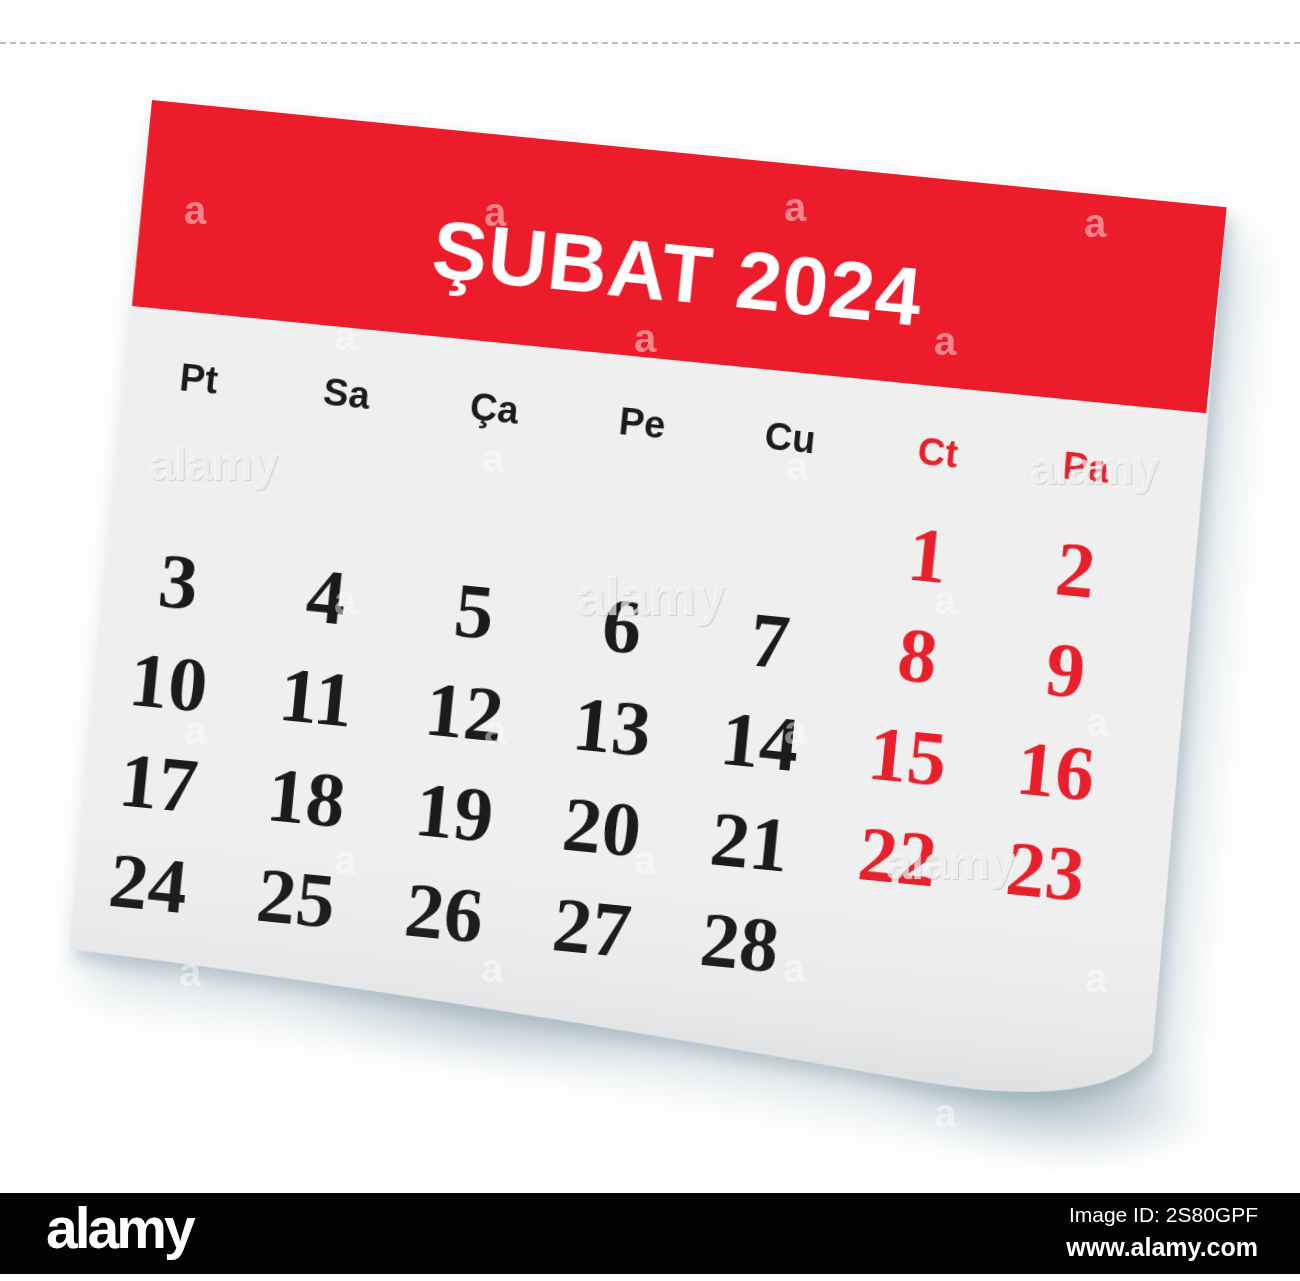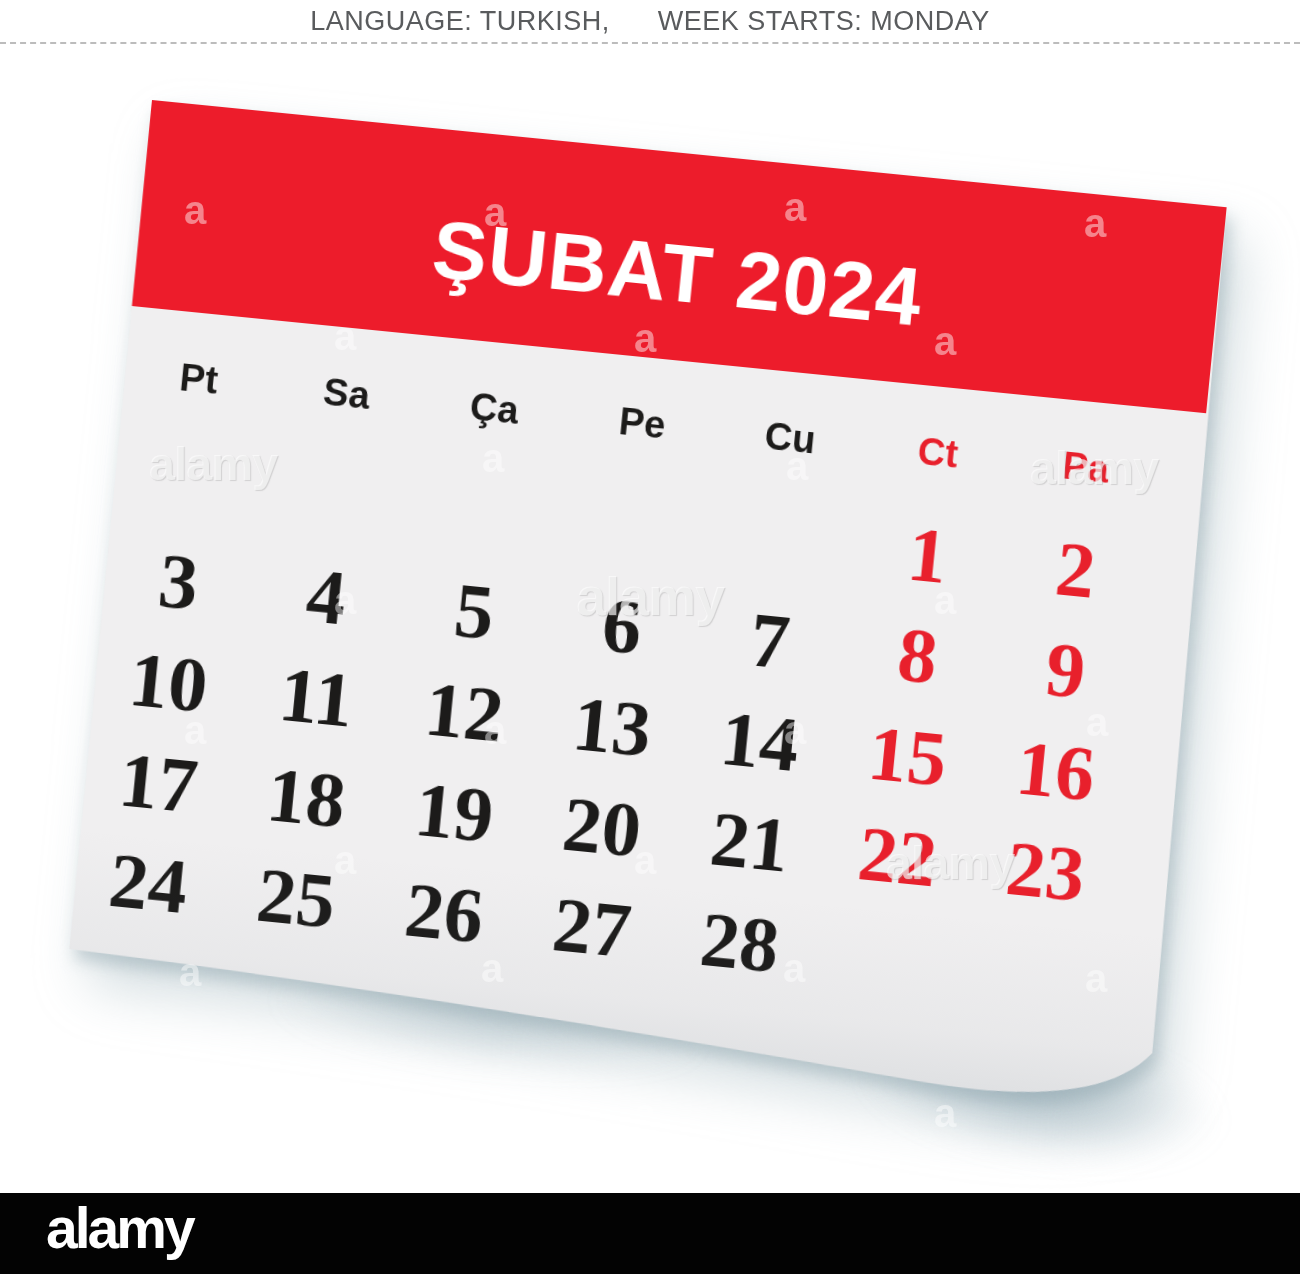--- a/index.html
+++ b/index.html
@@ -99,23 +99,20 @@
   }
   .f-right{position:absolute;right:42px;top:10px;text-align:right;}
   .f-id{font-size:21px;font-weight:normal;margin-bottom:6px;}
   .f-site{font-size:25px;font-weight:bold;}
 </style>
 </head>
 <body>
 
 <div class="canvas">
 
-  <div class="top-note">
-    <span class="seg1">LANGUAGE: TURKISH,</span><span class="seg2">WEEK STARTS: MONDAY</span>
-  </div>
   <div class="top-dash"></div>
 
   <div class="blob blob1"></div>
   <div class="blob blob2"></div>
 
   <div class="sheet-outer">
     <div class="sheet">
       <div class="band">
         <div class="title">ŞUBAT 2024</div>
       </div>
@@ -194,15 +191,19 @@
       <div class="wm" style="left: 492px; top: 968px; font-size: 40px;">a</div>
       <div class="wm" style="left: 794px; top: 968px; font-size: 40px;">a</div>
       <div class="wm" style="left: 1096px; top: 978px; font-size: 40px;">a</div>
       <div class="wm" style="left: 345px; top: 1113px; font-size: 40px;">a</div>
       <div class="wm" style="left: 645px; top: 1113px; font-size: 40px;">a</div>
       <div class="wm" style="left: 945px; top: 1113px; font-size: 40px;">a</div>
     </div>
 
   <div class="footer-bar">
     <div class="f-logo">alamy</div>
+    <div class="f-right">
+      <div class="f-id">Image ID: 2S80GPF</div>
+      <div class="f-site">www.alamy.com</div>
+    </div>
   </div>
 
 </div>
 
 </body></html>

